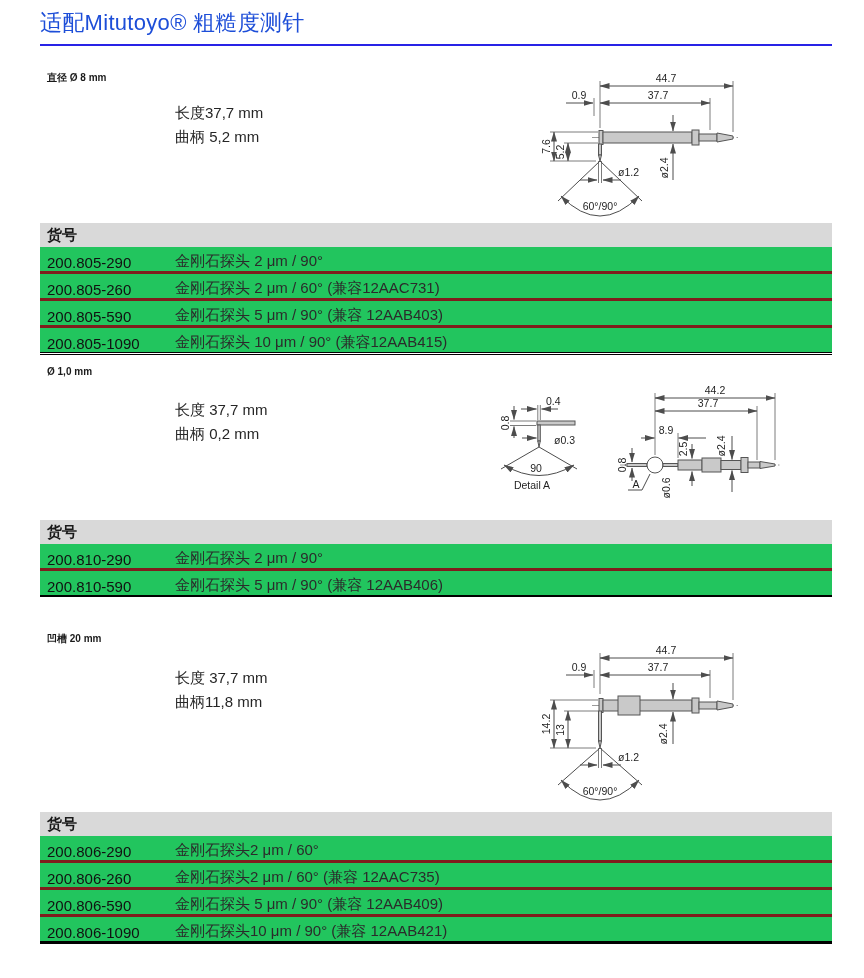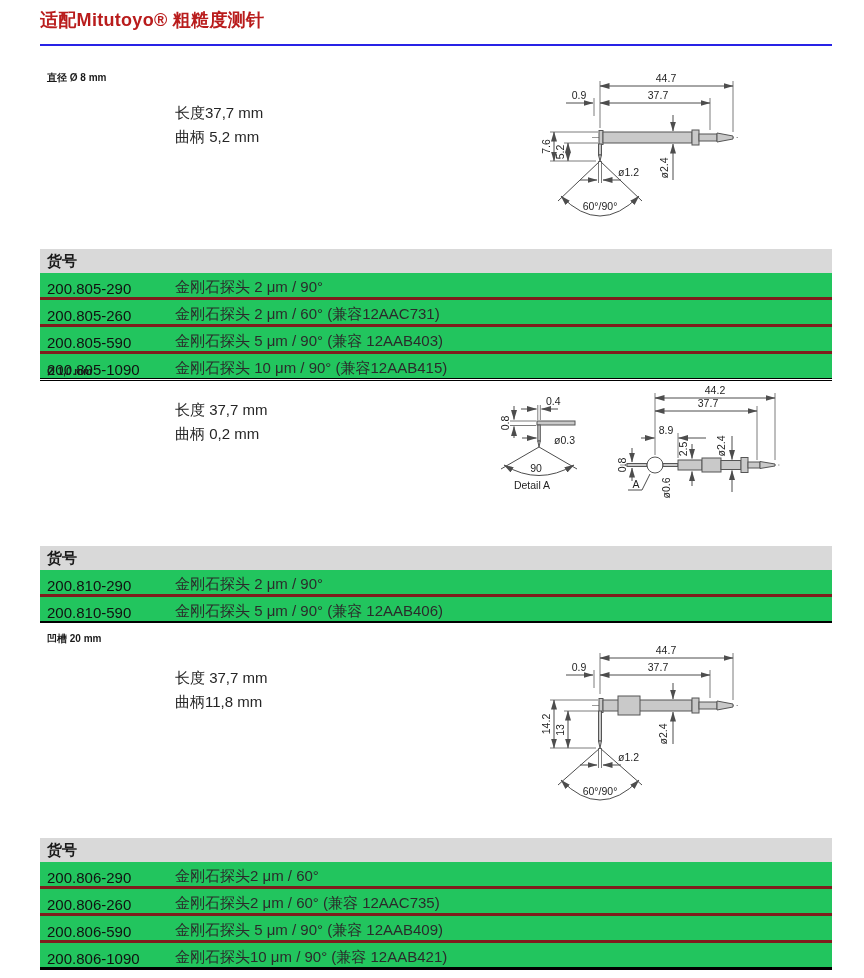--- a/index.html
+++ b/index.html
@@ -1,25 +1,25 @@
 <!DOCTYPE html>
 <html><head>
 <meta charset="utf-8">
 <style>
   html,body{margin:0;padding:0;}
   body{
     width:864px;height:978px;background:#ffffff;position:relative;
     font-family:"Liberation Sans","DejaVu Sans",sans-serif;color:#1a1a1a;overflow:hidden;
   }
   .abs{position:absolute;}
-  .title{left:40px;top:8px;font-size:18px;font-weight:700;color:#b91c1c;letter-spacing:.3px;}
+  .title{left:40px;top:8px;font-size:22px;font-weight:400;color:#1d4ed8;letter-spacing:.3px;}
   .title-rule{left:40px;top:44px;width:792px;height:2px;background:#2823e6;}
   .sec-h{left:47px;font-size:10px;font-weight:700;}
   .specs{left:175px;font-size:15px;line-height:24px;color:#262626;}
-  .tbl{left:40px;width:792px;font-size:15px;margin-top:26px;}
+  .tbl{left:40px;width:792px;font-size:15px;}
   .tbl-h{height:24px;background:#d9d9d9;font-weight:700;display:flex;align-items:center;padding-left:7px;}
   .row{height:24px;display:flex;align-items:flex-end;background:#22c55e;}
   .row + .row{border-top:3px solid #7f1d1d;}
   .part{width:128px;padding-left:7px;flex:none;color:#111;}
   .desc{color:#2b2b2b;}
   .t1{border-bottom:3px double #000;}
   .t2{border-bottom:2px solid #000;}
   .t3{border-bottom:3px solid #000;}
   svg text{font-size:10.5px;fill:#1f1f1f;font-family:"Liberation Sans","DejaVu Sans",sans-serif;}
   .dim{stroke:#4d4d4d;stroke-width:1;fill:none;}

